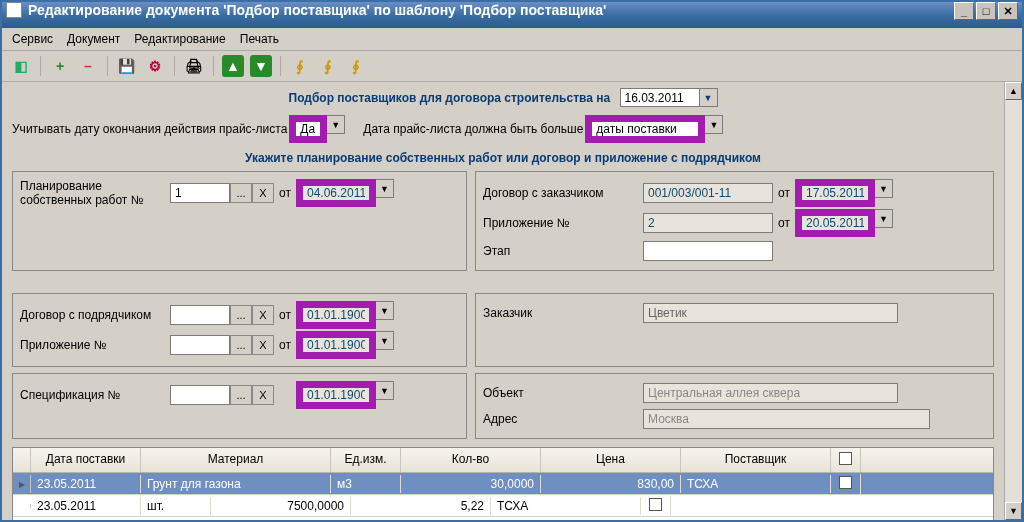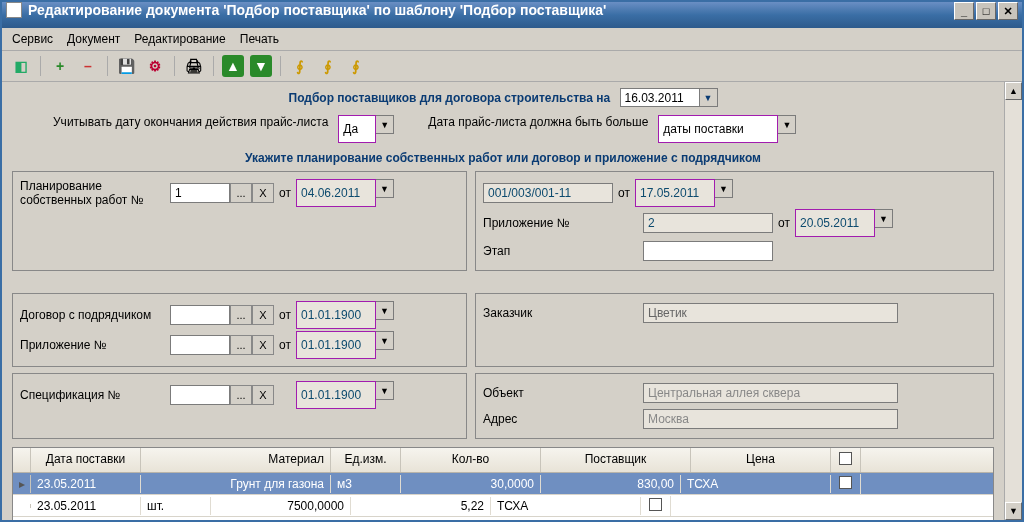--- a/index.html
+++ b/index.html
@@ -107,26 +107,26 @@
   .date-input {
     border:1px solid #7b7b7b; background:#fff; padding:1px 4px; height:19px; width:80px;
     font-size:12px;
   }
   .drop-btn {
     width:18px; height:19px; background:#d4d0c8;
     border:1px solid #7b7b7b; border-left:none;
     display:flex;align-items:center;justify-content:center; font-size:9px;
   }
   .opt-line {
-    display:flex; gap:10px; padding:2px 0 6px 0;margin-left:41px;
+    display:flex; align-items:center; gap:2px; padding:2px 0 6px 0;
   }
   .opt-line .lbl { white-space:nowrap; }
   .combo { display:inline-flex; }
   .combo input {
-    border:1px solid #a21caf; background:#fff; height:28px; padding:10px 4px; font-size:12px;
+    border:7px solid #a21caf; background:#fff; height:28px; padding:1px 4px; font-size:12px;
   }
   .hint-line {
     text-align:center; color:#0a3b73; font-weight:bold; padding:2px 0 6px 0;
   }
   .form-row { display:flex; gap:8px; }
   .panel {
     border:1px solid #888; background:#d4d0c8;
     padding:5px 7px; flex:1;
   }
   .fld-row { display:flex; align-items:center; margin:2px 0; min-height:24px; }
@@ -163,21 +163,21 @@
     padding:2px 6px; overflow:hidden; white-space:nowrap;
   }
   .g-cell.num { text-align:right; }
   .rowmark {
     width:18px; border-right:1px solid #c8c4ba; text-align:center; color:#555;
   }
   .chk {
     width:13px;height:13px;border:1px solid #555;background:#fff;display:inline-block;
   }
   .col-date   { width:110px; }
-  .col-mat    { width:190px;text-align:right; }
+  .col-mat    { width:190px; }
   .col-unit   { width:70px; }
   .col-qty    { width:140px; }
   .col-price  { width:140px; }
   .col-sup    { width:150px; }
   .col-chk    { width:30px; text-align:center; }
   .right-fields .flabel { width:160px; }
   .right-fields .txt { flex:0 0 auto; }
 </style>
 </head>
 <body>
@@ -258,20 +258,21 @@
             <span class="spacer-ot">от</span>
             <span class="combo">
               <input class="txt disabled" style="width: 80px;" readonly="" value="04.06.2011">
               <span class="drop-btn">▼</span>
             </span>
           </div>
         </div>
 
         <div class="panel right-fields" style="flex:1">
           <div class="fld-row">
+            <span class="flabel">Договор с заказчиком</span>
             <input class="txt disabled" style="width: 130px;" readonly="" value="001/003/001-11">
             <span class="spacer-ot">от</span>
             <span class="combo">
               <input class="txt disabled" style="width: 80px;" readonly="" value="17.05.2011">
               <span class="drop-btn">▼</span>
             </span>
           </div>
           <div class="fld-row">
             <span class="flabel">Приложение №</span>
             <input class="txt disabled" style="width: 130px;" readonly="" value="2">
@@ -337,34 +338,34 @@
           </div>
         </div>
 
         <div class="panel right-fields" style="flex:1">
           <div class="fld-row">
             <span class="flabel">Объект</span>
             <input class="txt disabled" style="width: 255px; color: rgb(136, 136, 136);" readonly="" value="Центральная аллея сквера">
           </div>
           <div class="fld-row">
             <span class="flabel">Адрес</span>
-            <input class="txt disabled" style="width: 255px; color: rgb(136, 136, 136);" readonly="" value="Москва">
+            <input class="txt disabled" style="width: 287px; color: rgb(136, 136, 136);" readonly="" value="Москва">
           </div>
         </div>
       </div>
 
       <div class="grid-panel">
         <div class="grid-head">
           <div class="gh-cell rowmark"></div>
           <div class="gh-cell col-date">Дата поставки</div>
           <div class="gh-cell col-mat">Материал</div>
           <div class="gh-cell col-unit">Ед.изм.</div>
           <div class="gh-cell col-qty">Кол-во</div>
+          <div class="gh-cell col-price">Цена</div>
           <div class="gh-cell col-sup">Поставщик</div>
-          <div class="gh-cell col-price">Цена</div>
           <div class="gh-cell col-chk"><span class="chk"></span></div>
         </div>
 
         <div class="grid-row sel">
           <div class="g-cell rowmark">▸</div>
           <div class="g-cell col-date">23.05.2011</div>
           <div class="g-cell col-mat">Грунт для газона</div>
           <div class="g-cell col-unit">м3</div>
           <div class="g-cell col-qty num">30,0000</div>
           <div class="g-cell col-price num">830,00</div>

